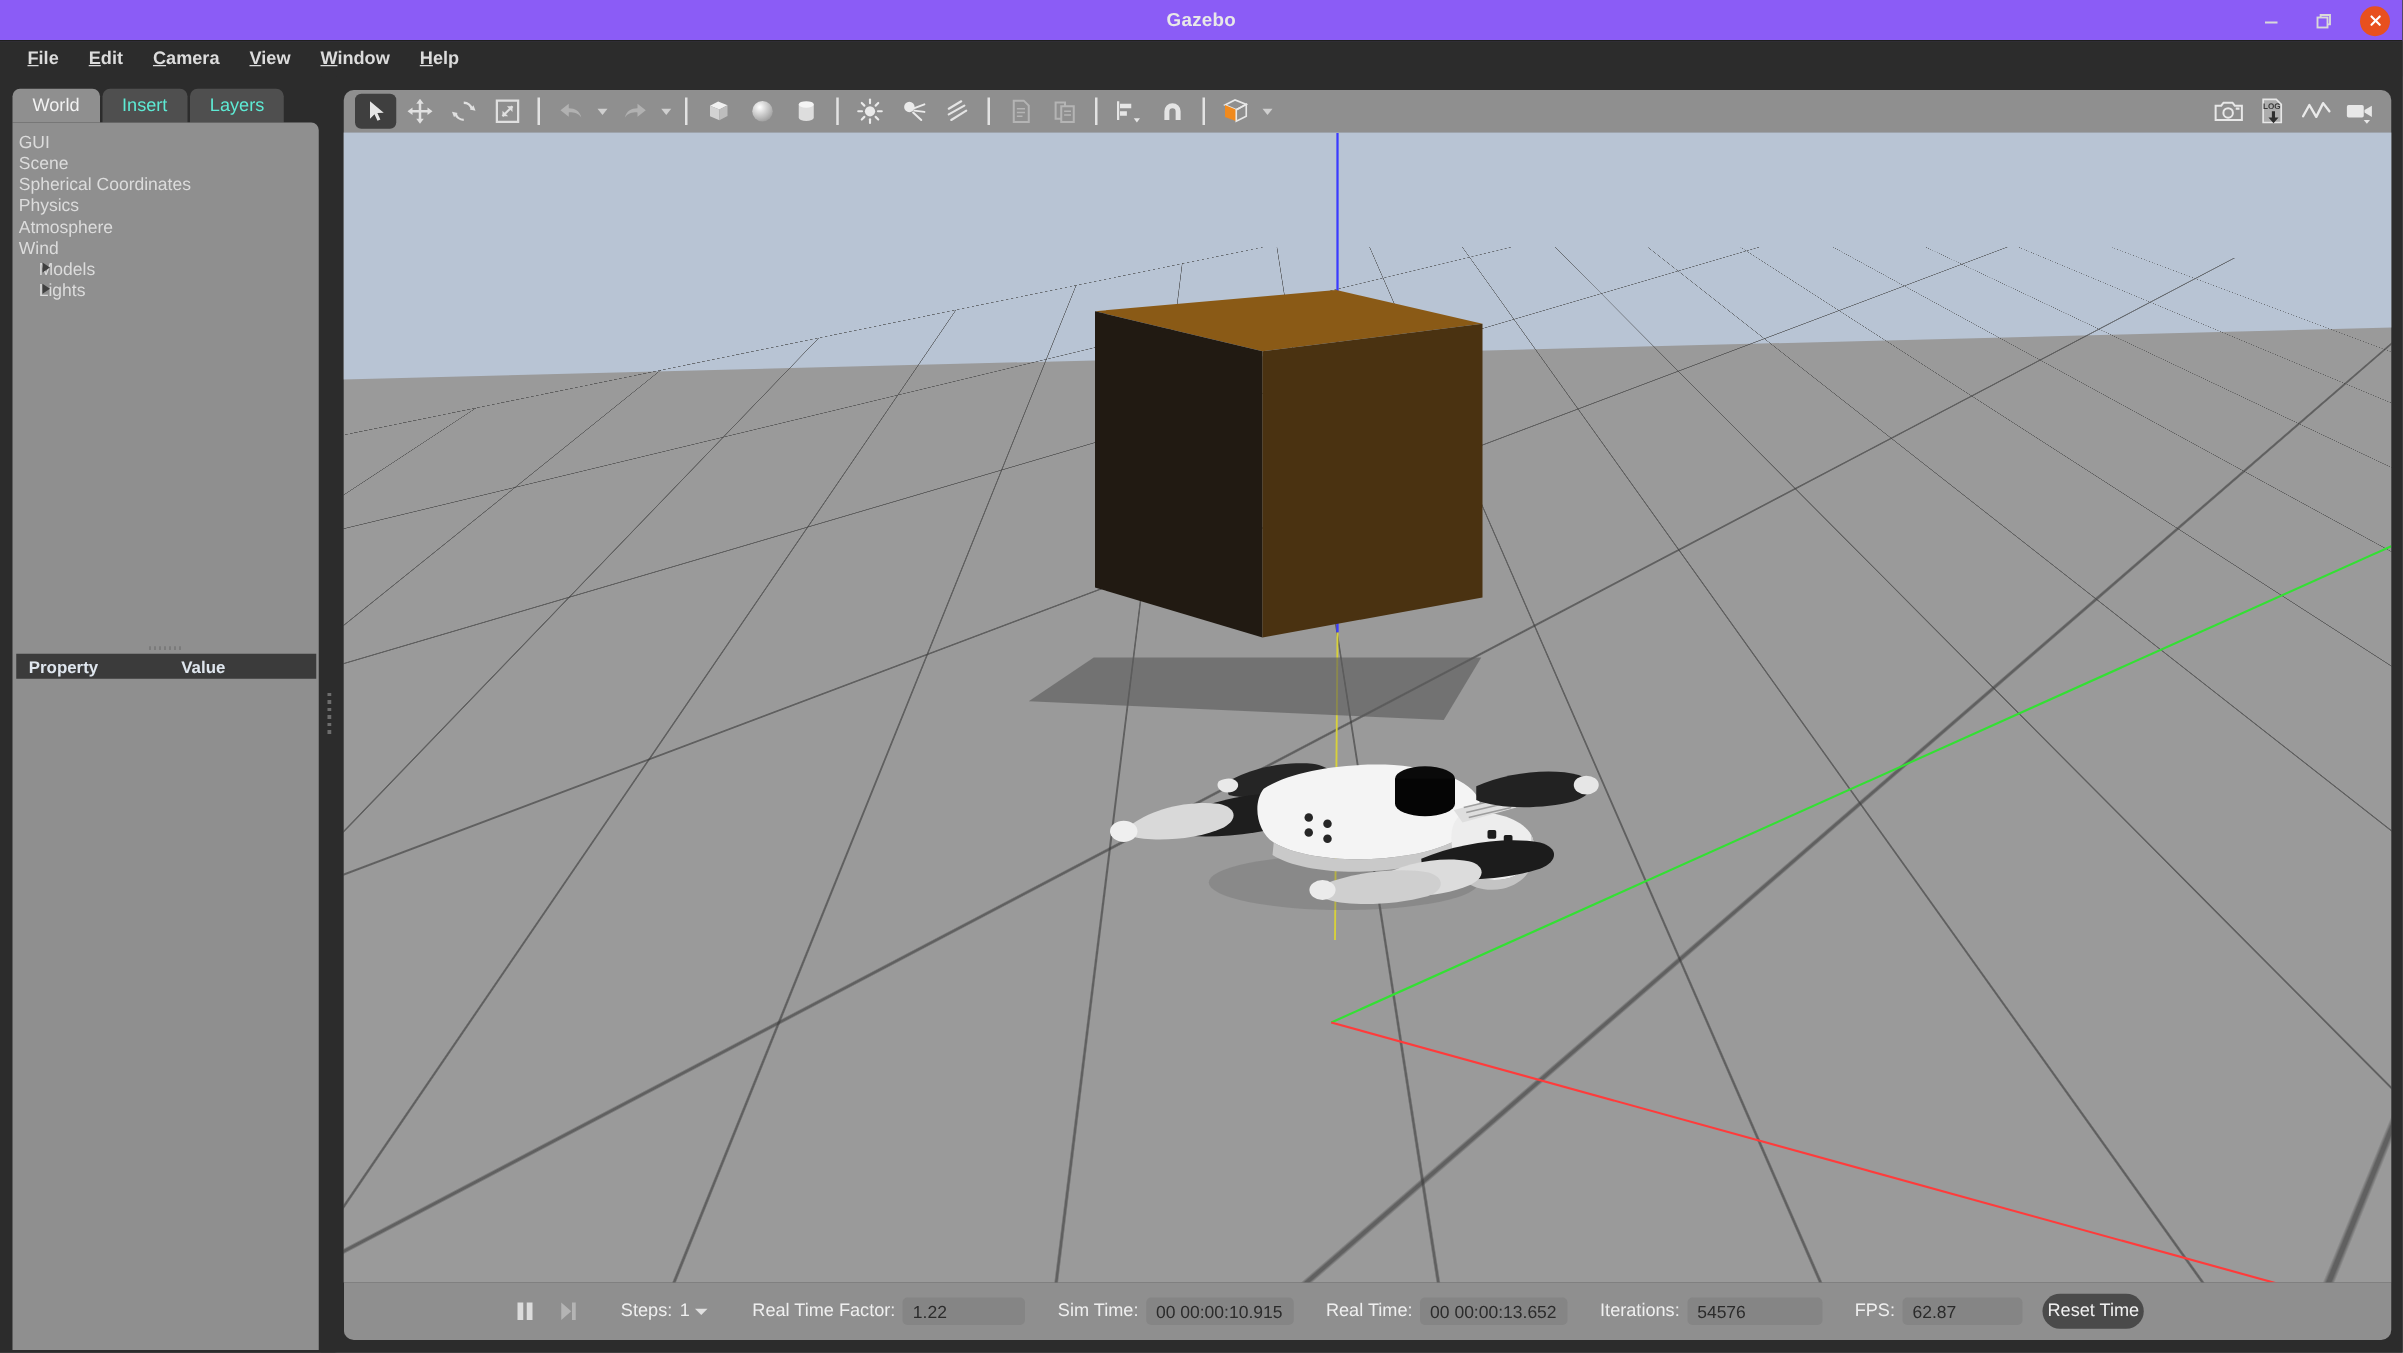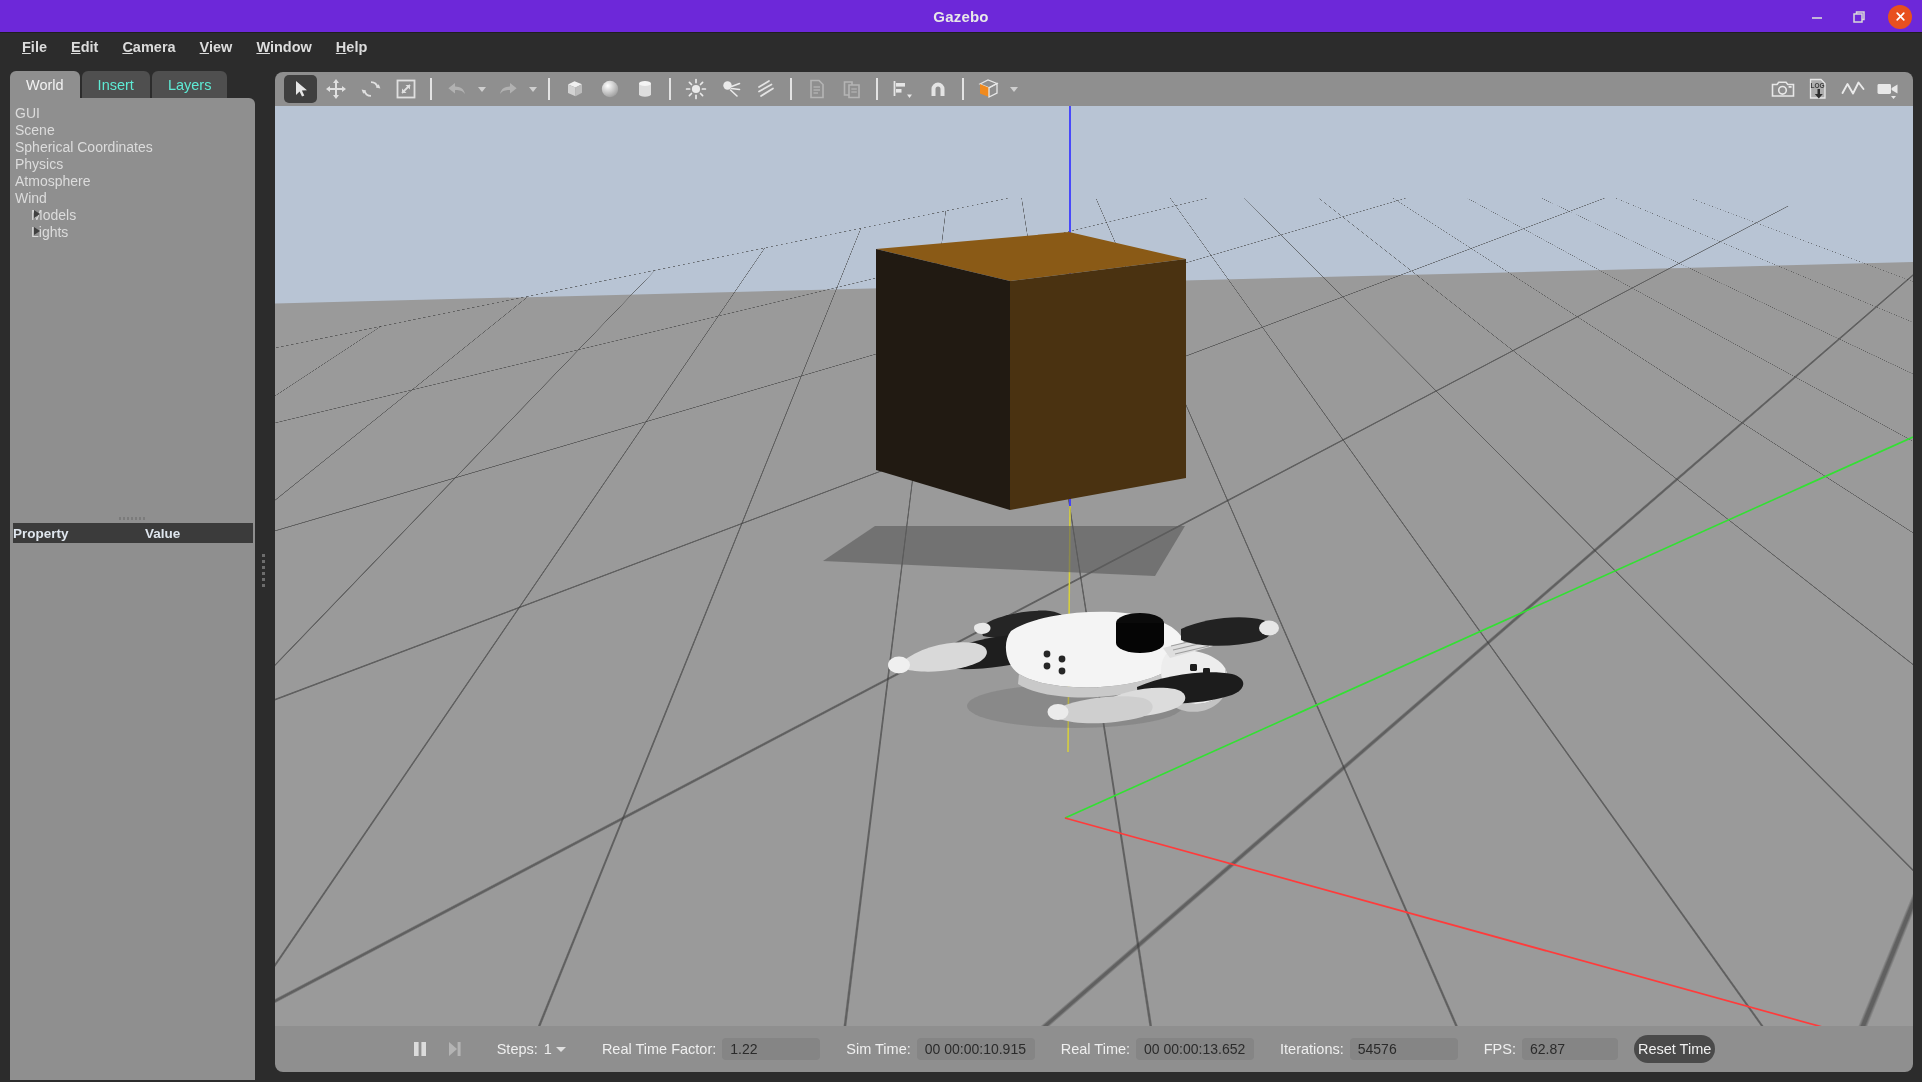--- a/index.html
+++ b/index.html
@@ -7,21 +7,21 @@
     width: 1922px; height: 1082px;
     background: #2c2c2c;
     font-family: "Liberation Sans", sans-serif;
     overflow: hidden;
   }
   .app { position: relative; width: 1922px; height: 1082px; background: #2c2c2c; }
 
   
   .titlebar {
     position: absolute; left: 0; top: 0; width: 1922px; height: 33px;
-    background: #6d28d9; border-bottom: 1px solid #1f1f1f;
+    background: #8b5cf6; border-bottom: 1px solid #1f1f1f;
     display: flex; align-items: center; justify-content: center;
   }
   .titlebar-title {
     color: #e8e8e8; font-size: 15px; font-weight: bold; letter-spacing: .2px;
   }
   .win-controls {
     position: absolute; right: 10px; top: 0; height: 33px;
     display: flex; align-items: center; gap: 16px;
   }
   .win-btn {
@@ -85,21 +85,21 @@
   }
   .splitter-h .dots {
     width: 28px; height: 3px;
     background: repeating-linear-gradient(to right, #7b7b7b 0 2px, transparent 2px 4px);
   }
   .prop-header {
     position: absolute; left: 3px; top: 425px; width: 240px; height: 20px;
     background: #3b3b3b; display: flex; align-items: center;
     color: #dfe6ee; font-size: 13.5px; font-weight: bold;
   }
-  .prop-header .col-prop { width: 120px; }
+  .prop-header .col-prop { width: 120px; padding-left: 10px; }
   .prop-header .col-val  { padding-left: 12px; }
 
   
   .splitter-v {
     position: absolute; left: 257px; top: 61px; width: 12px; height: 1021px;
     background: #2c2c2c; display: flex; align-items: center; justify-content: center;
   }
   .splitter-v .dots {
     width: 3px; height: 36px;
     background: repeating-linear-gradient(to bottom, #6d6d6d 0 3px, transparent 3px 6px);

